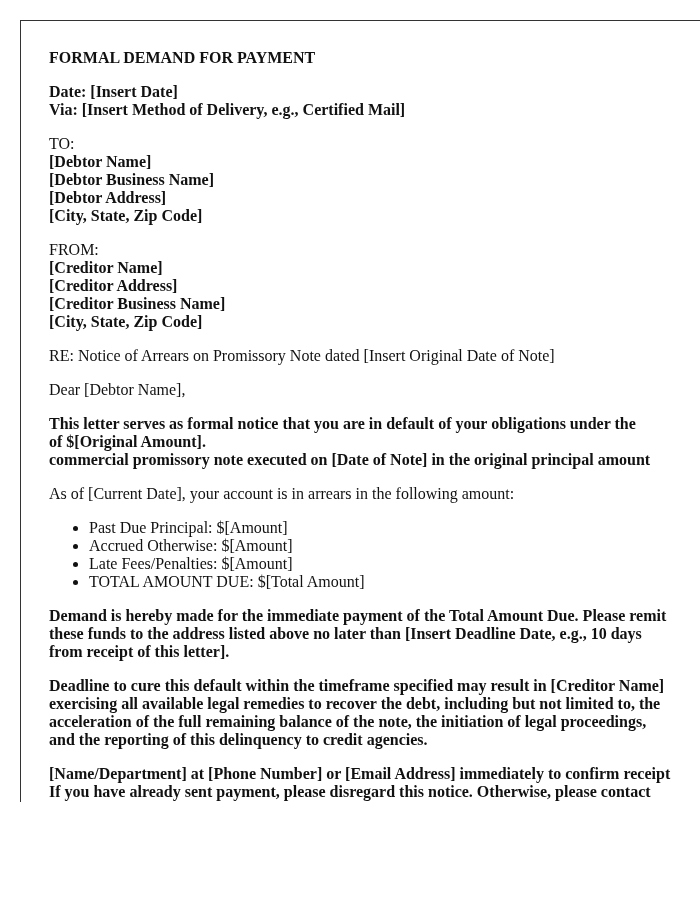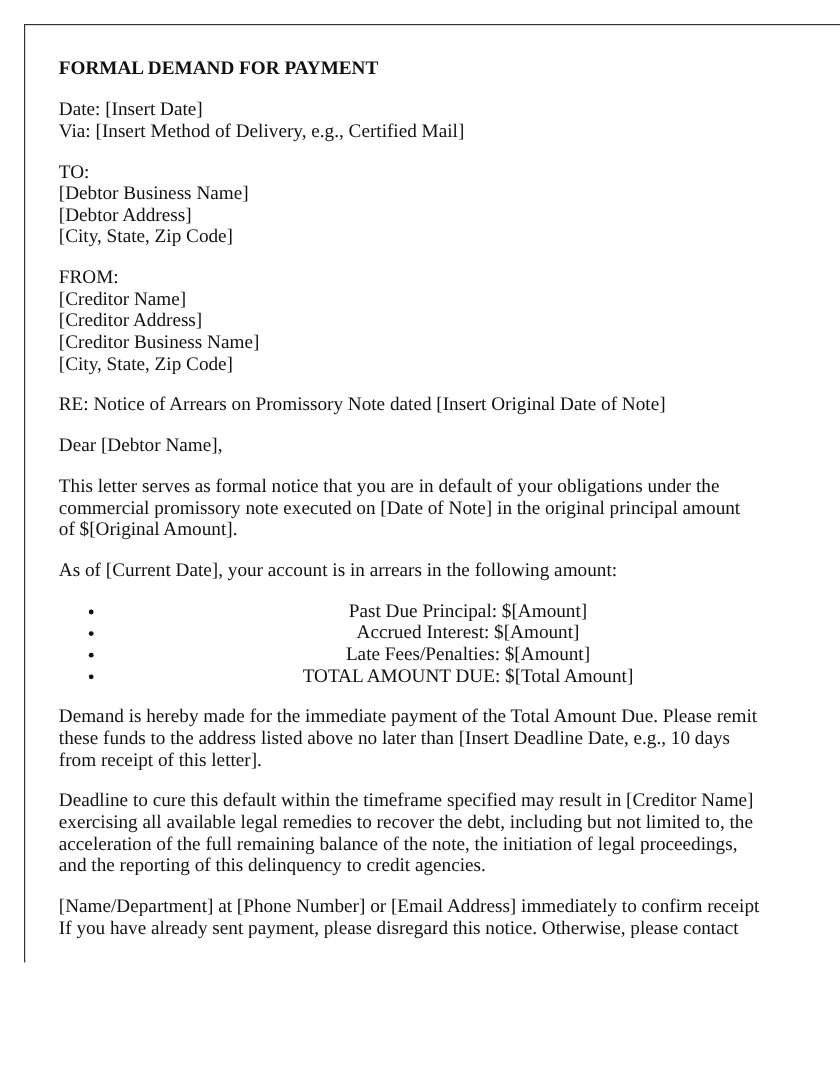--- a/index.html
+++ b/index.html
@@ -35,74 +35,75 @@
     line-height: 18px;
     margin: 0 0 16px 0;
   }
   .block {
     margin: 0 0 16px 0;
     line-height: 18px;
   }
   .line {
     display: block;
     white-space: nowrap;
+    font-weight: bold;
   }
   .bold { font-weight: normal; }
   ul.arrears {
     margin: 0 0 16px 0;
     padding: 0 0 0 40px;
     line-height: 18px;
   }
   ul.arrears li {
     white-space: nowrap;
-    text-align: center;
   }
 </style>
 </head>
 <body>
 
 <div class="letter">
 
   <div class="title">FORMAL DEMAND FOR PAYMENT</div>
 
   <div class="block">
     <span class="line">Date: [Insert Date]</span>
     <span class="line">Via: [Insert Method of Delivery, e.g., Certified Mail]</span>
   </div>
 
   <div class="block">
     <span class="line bold">TO:</span>
+    <span class="line">[Debtor Name]</span>
     <span class="line">[Debtor Business Name]</span>
     <span class="line">[Debtor Address]</span>
     <span class="line">[City, State, Zip Code]</span>
   </div>
 
   <div class="block">
     <span class="line bold">FROM:</span>
     <span class="line">[Creditor Name]</span>
     <span class="line">[Creditor Address]</span>
     <span class="line">[Creditor Business Name]</span>
     <span class="line">[City, State, Zip Code]</span>
   </div>
 
   <div class="block bold">RE: Notice of Arrears on Promissory Note dated [Insert Original Date of Note]</div>
 
   <div class="block">Dear [Debtor Name],</div>
 
   <div class="block">
     <span class="line">This letter serves as formal notice that you are in default of your obligations under the</span>
+    <span class="line">of $[Original Amount].</span>
     <span class="line">commercial promissory note executed on [Date of Note] in the original principal amount</span>
-    <span class="line">of $[Original Amount].</span>
   </div>
 
   <div class="block">As of [Current Date], your account is in arrears in the following amount:</div>
 
   <ul class="arrears">
     <li>Past Due Principal: $[Amount]</li>
-    <li>Accrued Interest: $[Amount]</li>
+    <li>Accrued Otherwise: $[Amount]</li>
     <li>Late Fees/Penalties: $[Amount]</li>
     <li class="bold">TOTAL AMOUNT DUE: $[Total Amount]</li>
   </ul>
 
   <div class="block">
     <span class="line">Demand is hereby made for the immediate payment of the Total Amount Due. Please remit</span>
     <span class="line">these funds to the address listed above no later than [Insert Deadline Date, e.g., 10 days</span>
     <span class="line">from receipt of this letter].</span>
   </div>
 

